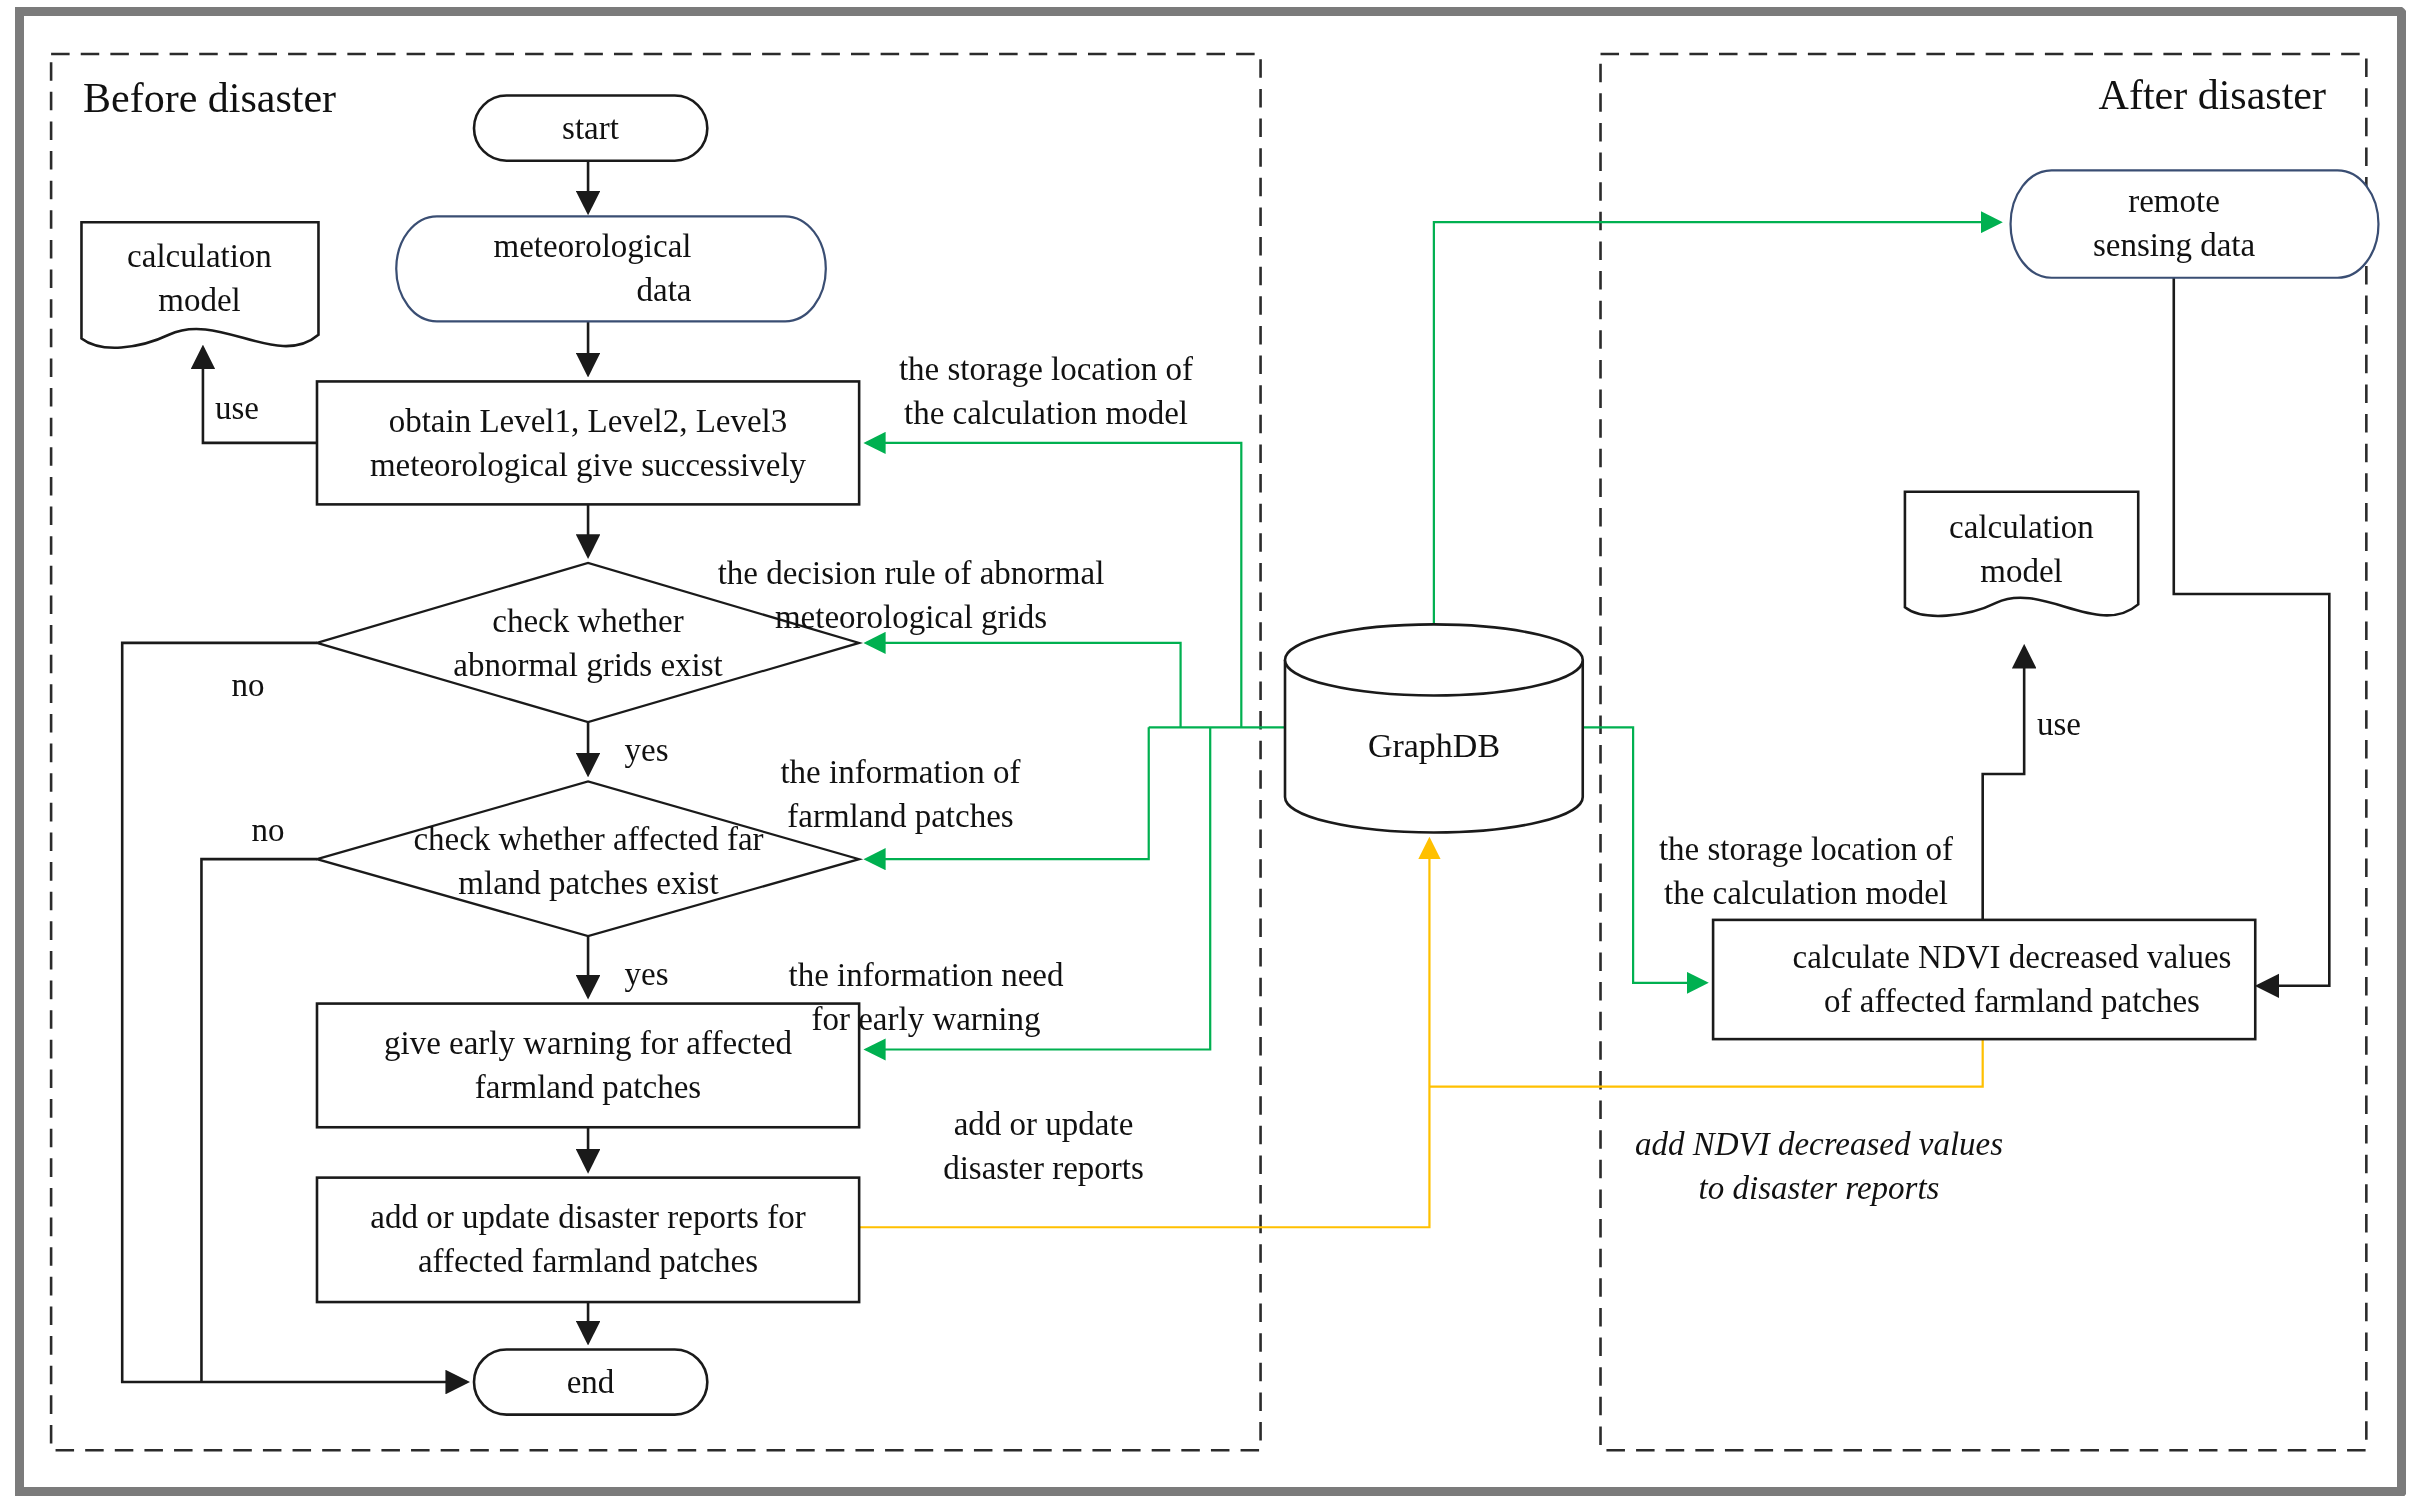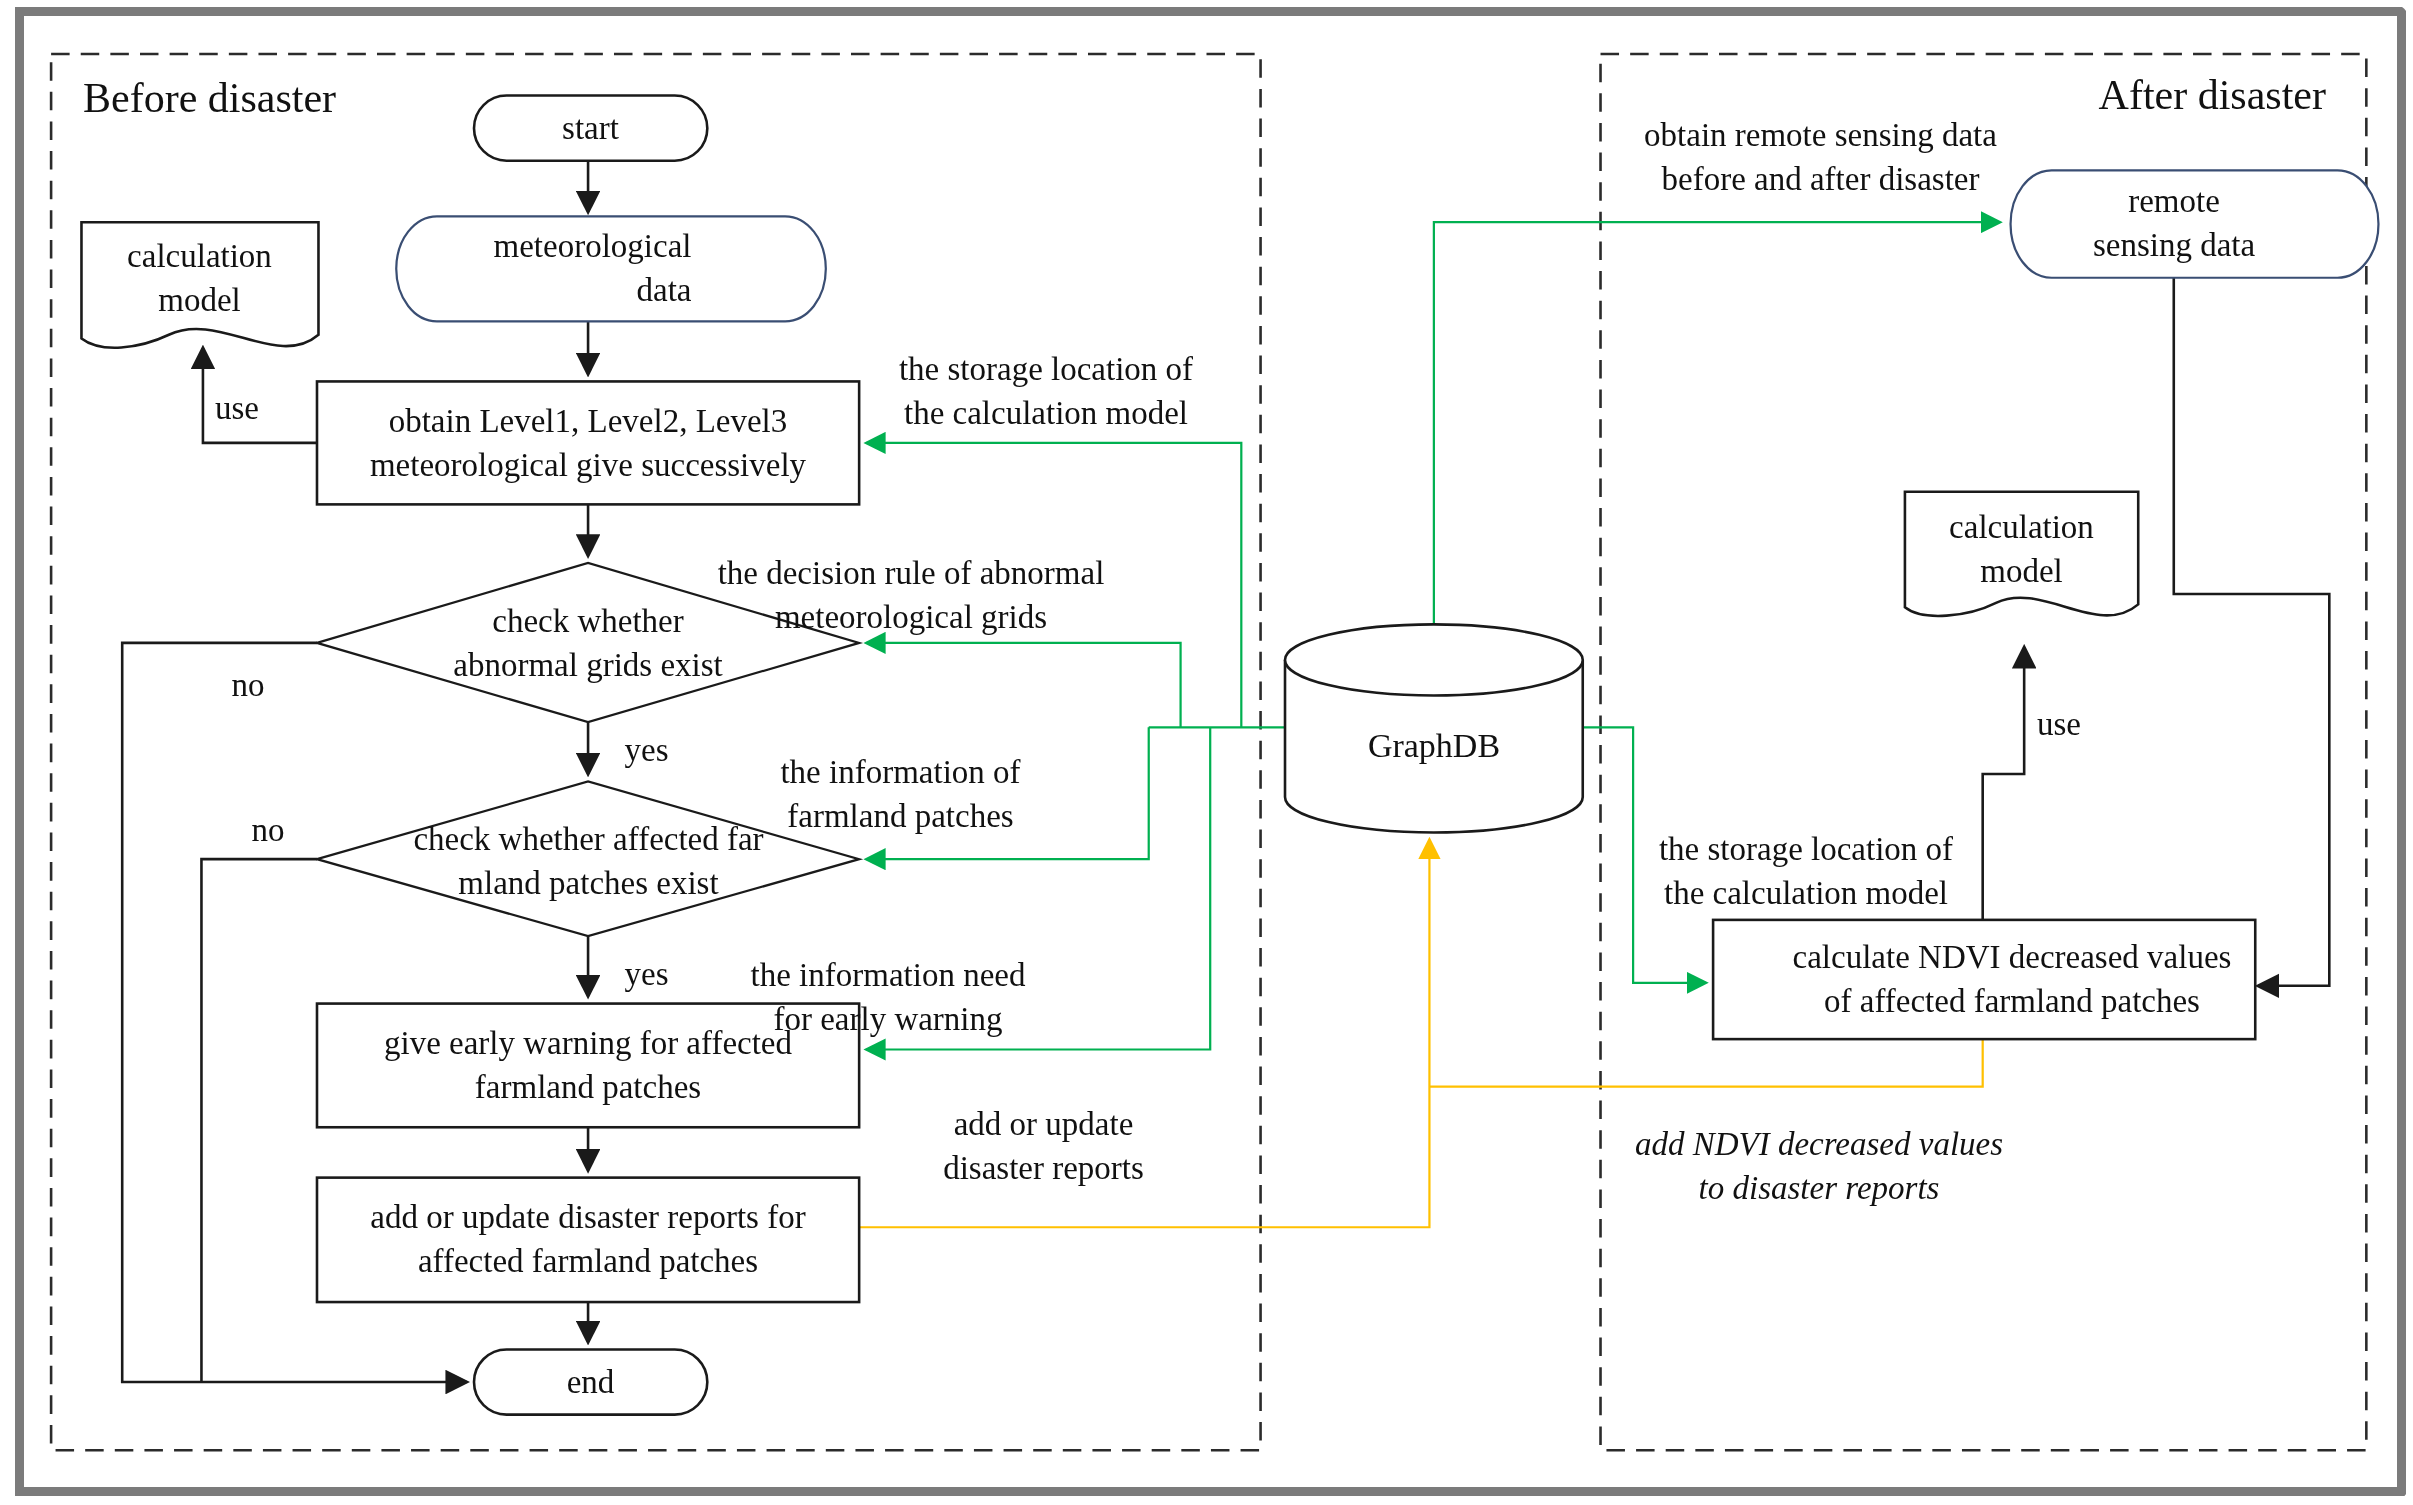--- a/index.html
+++ b/index.html
@@ -113,29 +113,27 @@
   <div class="lbl small" style="left:231px;top:810px;width:74px;height:41px;">no</div>
   <div class="lbl small" style="left:606px;top:954px;width:81px;height:41px;">yes</div>
   <div class="lbl small" style="left:2016px;top:704px;width:86px;height:41px;">use</div>
 
   <div class="lbl" style="left:859px;top:347px;width:374px;height:90px;">the storage location of
 the calculation model</div>
   <div class="lbl" style="left:700px;top:551px;width:422px;height:90px;">the decision rule of abnormal
 meteorological grids</div>
   <div class="lbl" style="left:741px;top:750px;width:319px;height:90px;">the information of
 farmland patches</div>
-  <div class="lbl" style="left:719px;top:953px;width:338px;height:90px;">the information need
+  <div class="lbl" style="left:757px;top:953px;width:338px;height:90px;">the information need
 for early warning</div>
   <div class="lbl" style="left:893px;top:1102px;width:301px;height:90px;">add or update
 disaster reports</div>
 
   <div class="lbl" style="left:1323px;top:722px;width:222px;height:49px;font-size:34px;">GraphDB</div>
 
-  <div class="lbl" style="left:1611px;top:113px;width:419px;height:90px;">obtain remote sensing data
-before and after disaster</div>
   <div class="lbl" style="left:2052px;top:172px;width:244px;height:104px;">remote
 sensing data</div>
   <div class="lbl" style="left:1905px;top:495px;width:233px;height:110px;">calculation
 model</div>
   <div class="lbl" style="left:1619px;top:827px;width:374px;height:90px;">the storage location of
 the calculation model</div>
   <div class="lbl" style="left:1713px;top:920px;width:542px;height:119px;padding-left:28px;">calculate NDVI decreased values
 of affected farmland patches</div>
   <div class="lbl" style="left:1593px;top:1122px;width:452px;height:90px;font-style:italic;">add NDVI decreased values
 to disaster reports</div>

